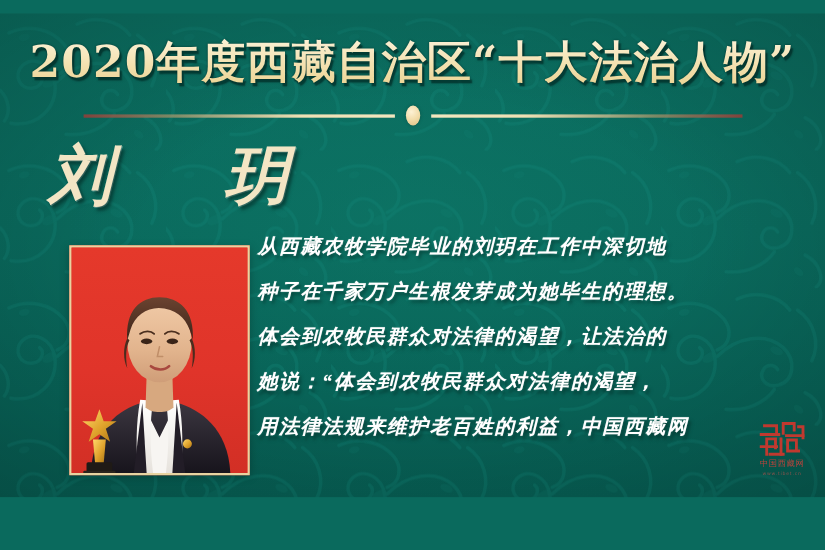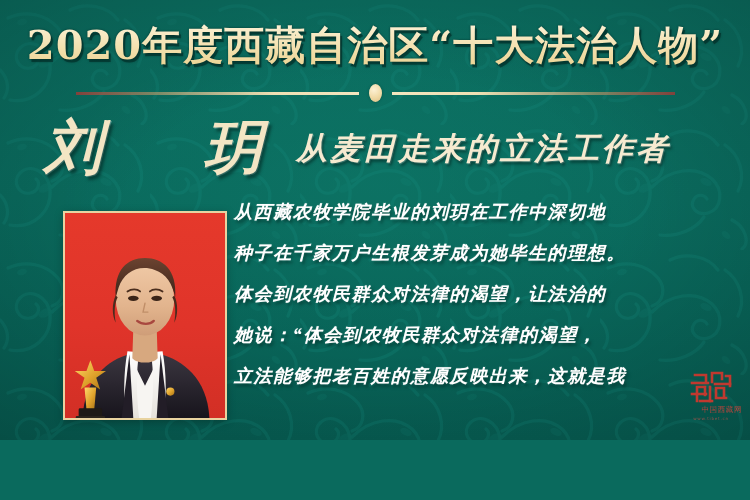--- a/index.html
+++ b/index.html
@@ -6,20 +6,21 @@
   body{
     width:750px;height:500px;overflow:hidden;
     font-family:"Liberation Serif",serif;
     background:#0a6a5d;
   }
   #poster{
     position:relative;width:750px;height:440px;overflow:hidden;
     background:
       radial-gradient(ellipse 60% 50% at 50% 42%, rgba(14,120,104,.55) 0%, rgba(10,106,93,0) 70%),
       linear-gradient(180deg,#0b6f61 0%,#0a6a5d 45%,#076055 100%);
+    margin-top: 12px;
   }
 
   
   #pattern{
     position:absolute;inset:0;
     opacity:.40;
     pointer-events:none;
   }
   #vignette{
     position:absolute;inset:0;pointer-events:none;
@@ -118,21 +119,21 @@
   
   .logo{
     position:absolute;right:8px;bottom:14px;width:62px;height:56px;
     text-align:center;
   }
   .logo .seal{display:block;margin:0 auto;}
   .logo .logo-cn{
     display:block;
     font-family:"DejaVu Sans","Liberation Sans",sans-serif;
     font-size:7.5px;line-height:10px;letter-spacing:.6px;
-    color:#b9443c;margin-top:1px;text-align:right;
+    color:#b9443c;margin-top:1px;
   }
   .logo .logo-en{
     display:block;
     font-family:"DejaVu Sans","Liberation Sans",sans-serif;
     font-size:4.2px;line-height:7px;letter-spacing:.7px;
     color:#a4534c;opacity:.85;
   }
 </style>
 </head>
 <body>
@@ -170,21 +171,20 @@
   </div>
 
   <div class="divider" style="top:86px">
     <div class="bar left"></div>
     <div class="dot"></div>
     <div class="bar right"></div>
   </div>
 
   <div class="name">刘　玥</div>
 
-  <div class="subtitle">从麦田走来的立法工作者</div>
 
   <div class="photo-frame">
     <div class="photo-bg"></div>
     <svg class="person" viewBox="0 0 164 209" preserveAspectRatio="none" aria-hidden="true">
       <defs>
         <linearGradient id="skin" x1="0" y1="0" x2="0" y2="1">
           <stop offset="0%" stop-color="#f0c9a6"></stop>
           <stop offset="60%" stop-color="#e2b48d"></stop>
           <stop offset="100%" stop-color="#cf9d78"></stop>
         </linearGradient>
@@ -243,21 +243,21 @@
         <rect x="7" y="63" width="30" height="4" rx="1" fill="#2b241d"></rect>
       </g>
     </svg>
   </div>
 
   <div class="body-text">
     <p>从西藏农牧学院毕业的刘玥在工作中深切地</p>
     <p>种子在千家万户生根发芽成为她毕生的理想。</p>
     <p>体会到农牧民群众对法律的渴望，让法治的</p>
     <p>她说：“体会到农牧民群众对法律的渴望，</p>
-    <p>立法能够把老百姓的意愿反映出来，这就是我</p>
+    <p>用法律法规来维护老百姓的利益，中国西藏网</p>
   </div>
 
   <div class="divider" style="top:453px">
     <div class="bar left"></div>
     <div class="dot"></div>
     <div class="bar right"></div>
   </div>
 
   <div class="logo">
     <svg class="seal" width="46" height="34" viewBox="0 0 46 34" aria-hidden="true">

